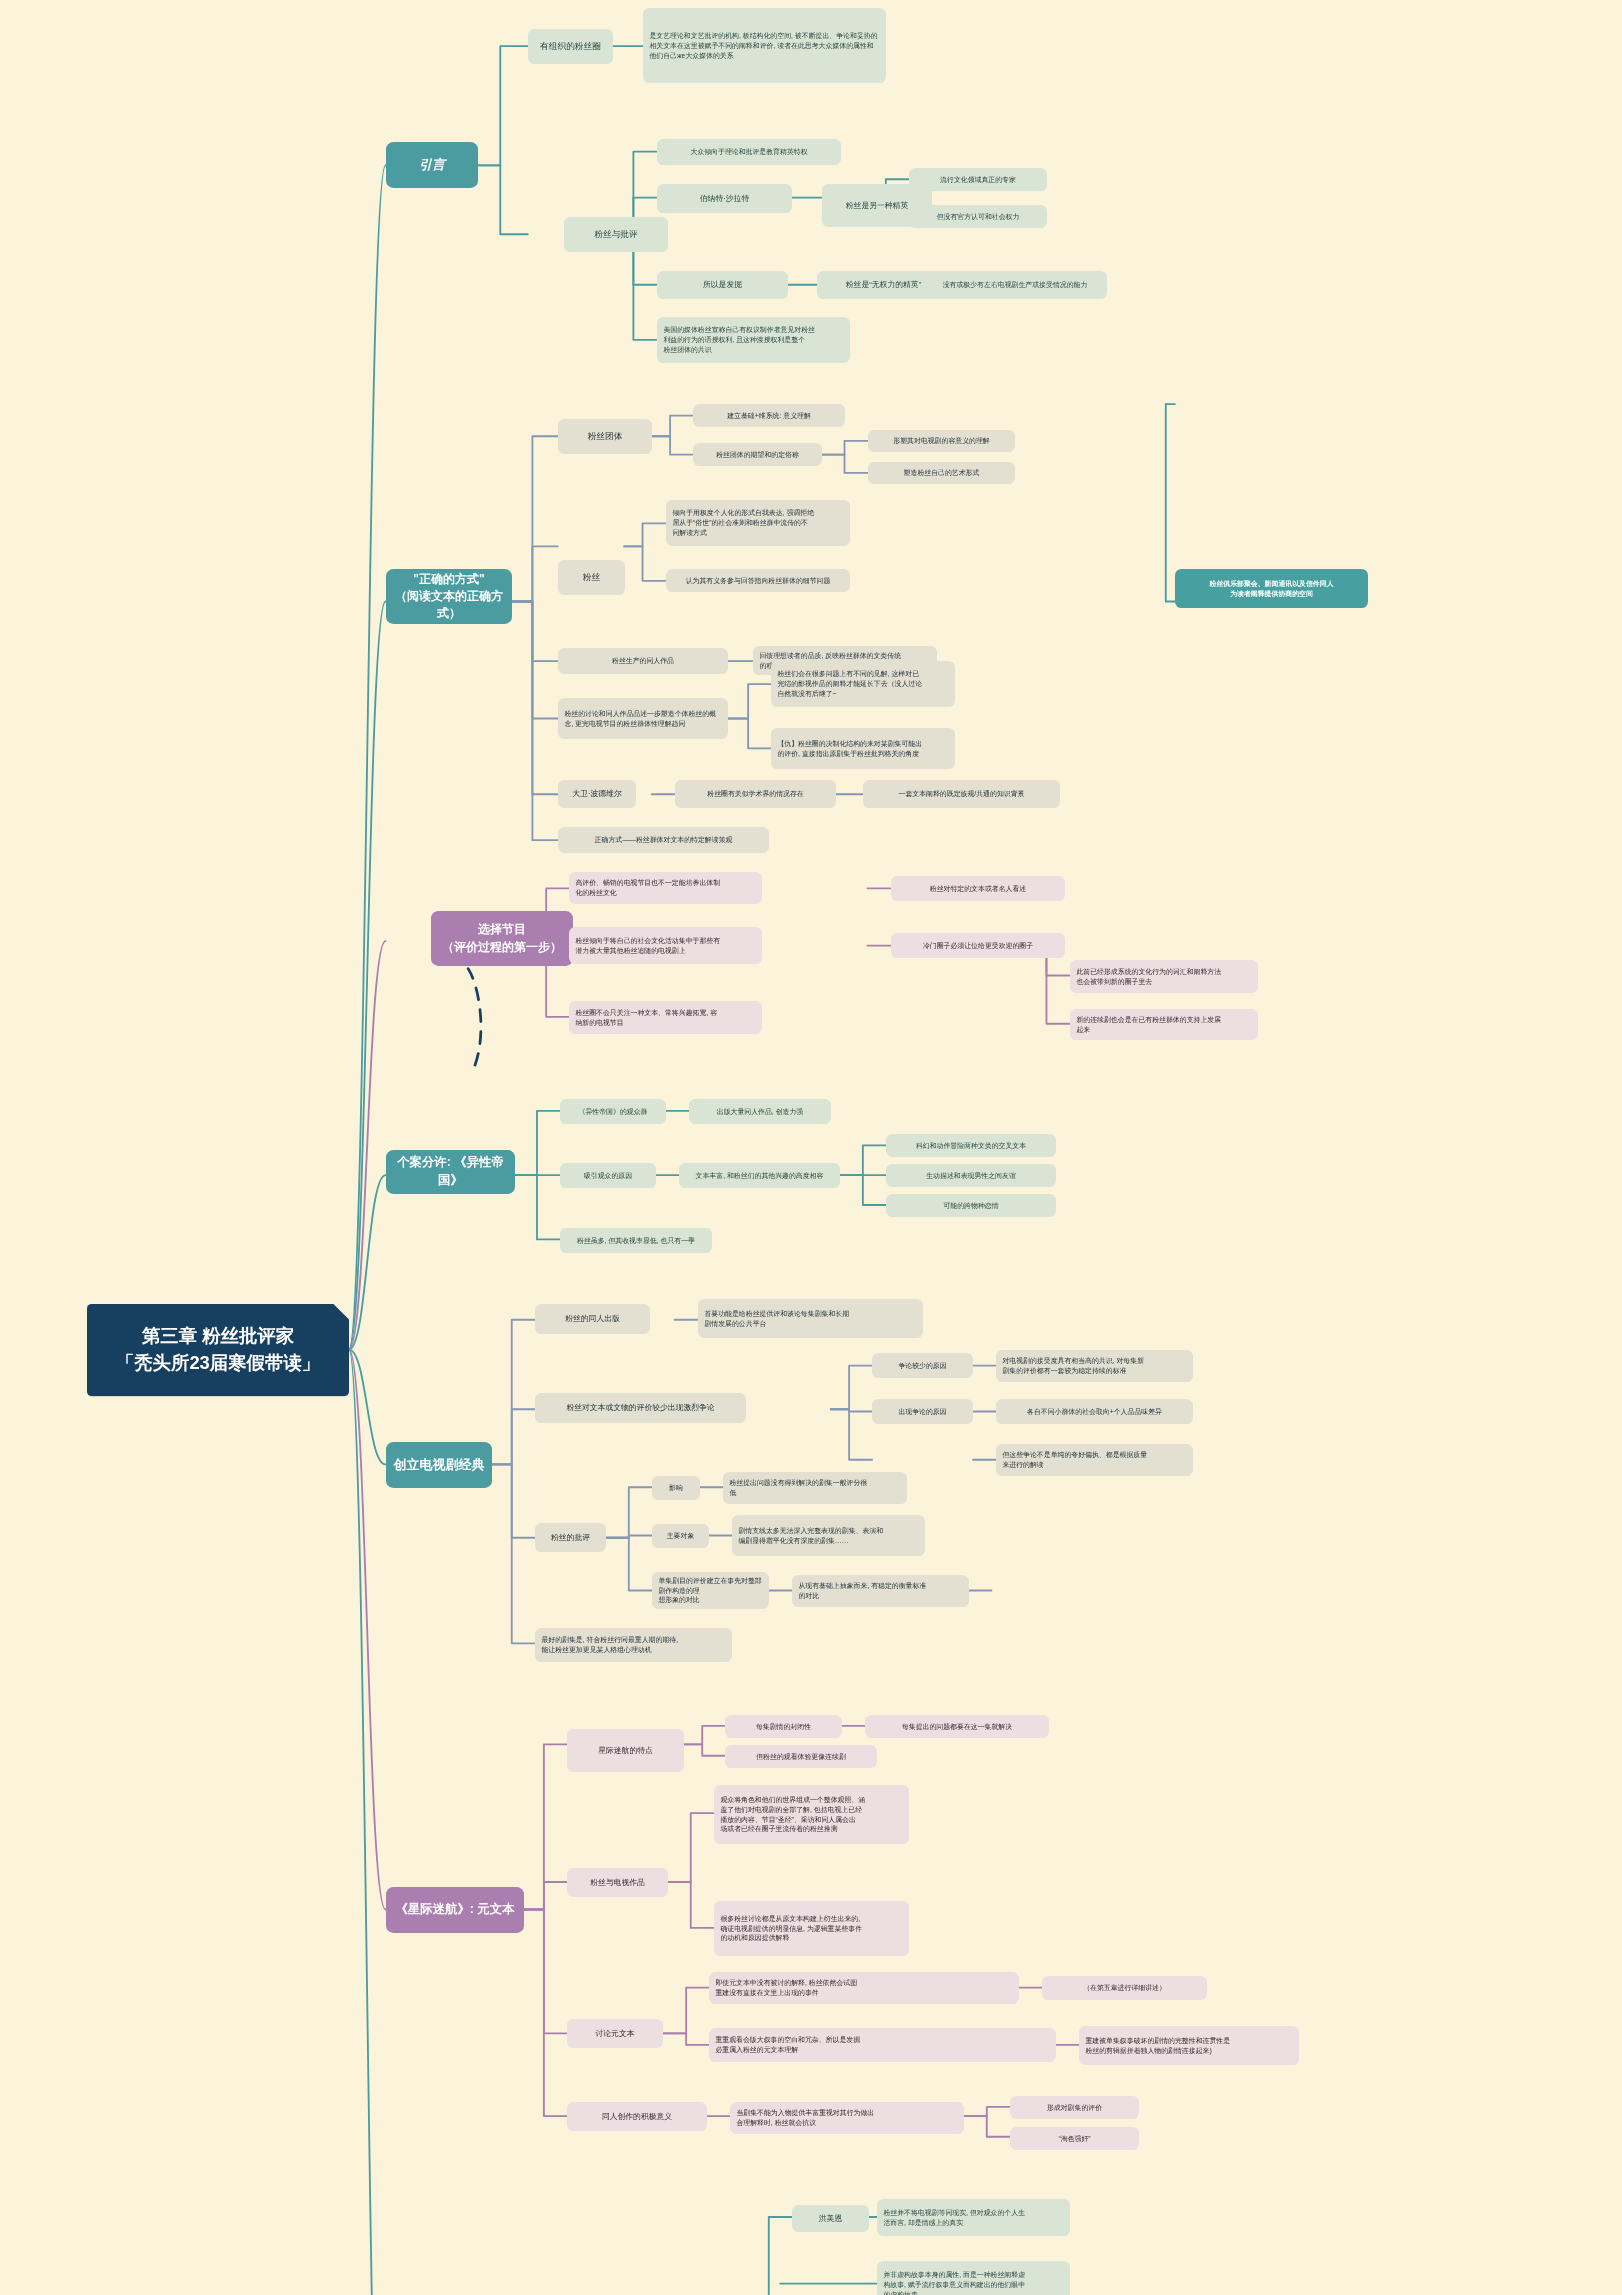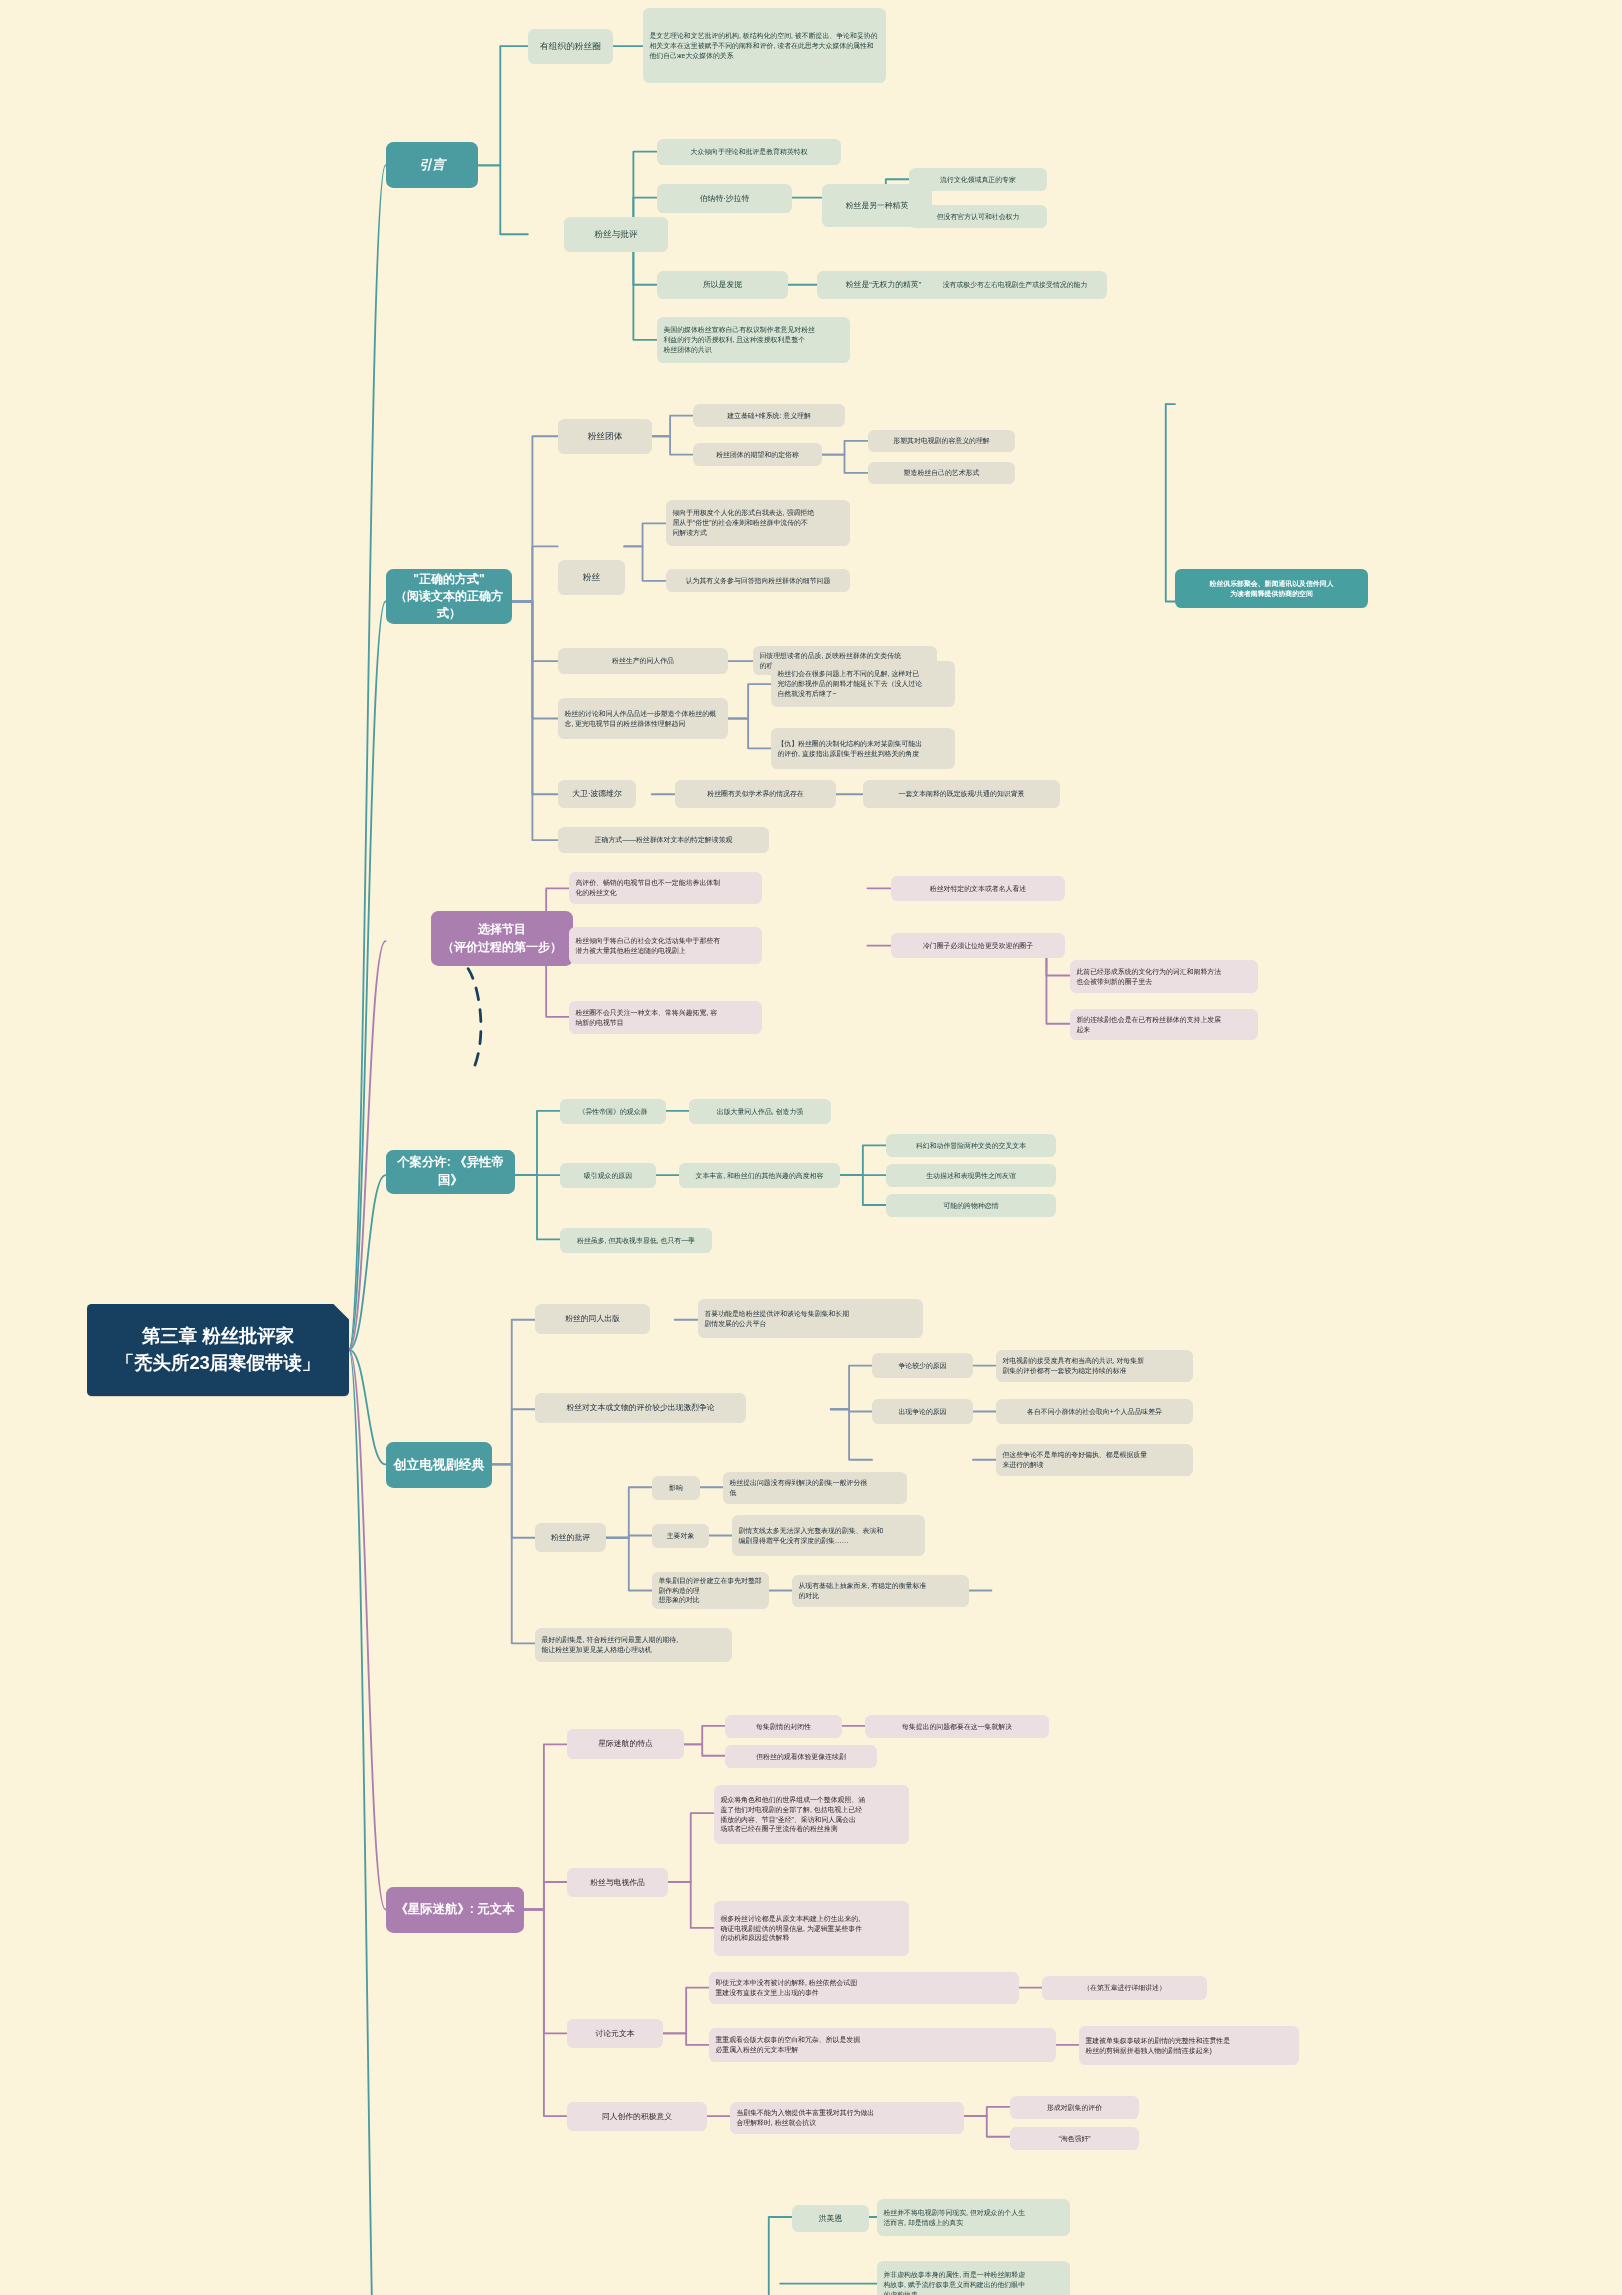--- a/index.html
+++ b/index.html
@@ -438,21 +438,21 @@
 </div>
 <div class="node box-beige fs14" style="left:535px; top:1628px; width:197px; height:34px; text-align:left; justify-content:flex-start;">
   <span>最好的剧集是, 符合粉丝行同最重人期的期待,
 能让粉丝更加更见某人格组心理动机</span>
 </div>
 
 <div class="node l1purple" style="left:386px; top:1887px; width:138px; height:46px; font-size:12.4px;">
   <span>《星际迷航》: 元文本</span>
 </div>
 
-<div class="node box-pink fs16" style="left:567px; top:1729px; width:117px; height:30px;">
+<div class="node box-pink fs16" style="left:567px; top:1729px; width:117px; height:43px;">
   <span>星际迷航的特点</span>
 </div>
 <div class="node box-pink fs14" style="left:725px; top:1715px; width:117px; height:23px;">
   <span>每集剧情的封闭性</span>
 </div>
 <div class="node box-pink fs14" style="left:865px; top:1715px; width:184px; height:23px;">
   <span>每集提出的问题都要在这一集就解决</span>
 </div>
 <div class="node box-pink fs14" style="left:725px; top:1745px; width:152px; height:23px;">
   <span>但粉丝的观看体验更像连续剧</span>

